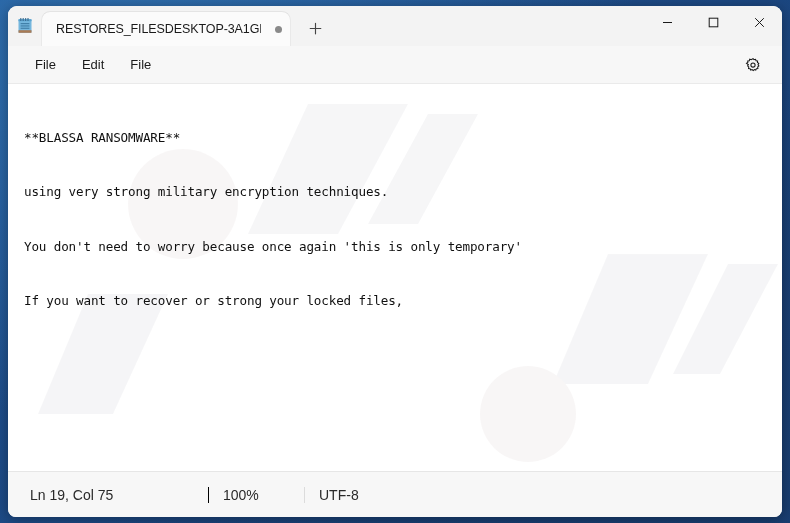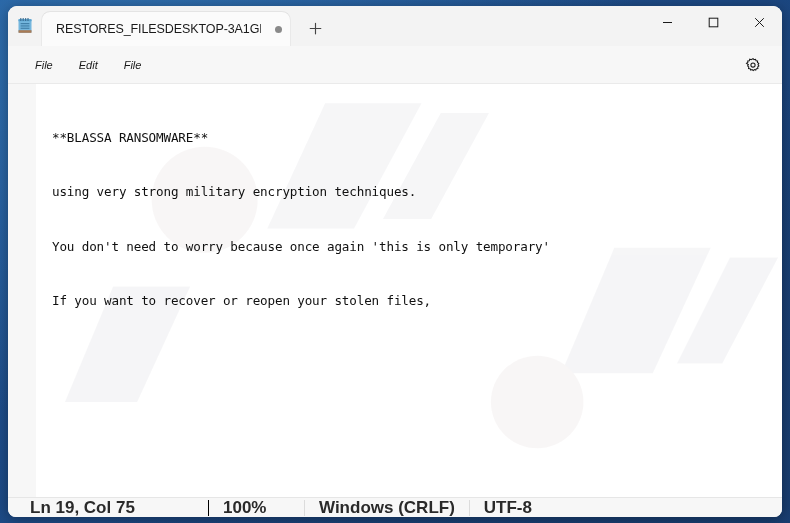--- a/index.html
+++ b/index.html
@@ -140,27 +140,26 @@
     height: 38px;
     background: #f7f7f7;
     display: flex;
     align-items: center;
     padding: 0 6px 0 14px;
     flex: 0 0 auto;
     border-bottom: 1px solid #eaeaea;
   }
 
   .menuitem {
-    font-size: 11px;
+    font-size: 13px;
     color: #1a1a1a;
     padding: 5px 13px;
     border-radius: 4px;
     cursor: default;
     white-space: nowrap;
-    font-style: italic;
   }
 
   #menu-spacer { flex: 1 1 auto; }
 
   #settings-btn {
     width: 30px;
     height: 28px;
     border: none;
     background: transparent;
     border-radius: 4px;
@@ -170,21 +169,20 @@
     margin-right: 8px;
     cursor: default;
   }
 
   
   #editor-wrap {
     flex: 1 1 auto;
     background: #ffffff;
     position: relative;
     overflow: hidden;
-    margin-left: 28px;
   }
 
   
   #watermark {
     position: absolute;
     inset: 0;
     pointer-events: none;
     opacity: .5;
   }
 
@@ -197,29 +195,28 @@
     color: #101010;
     white-space: pre;
     letter-spacing: -.15px;
     z-index: 2;
   }
 
   .ln { height: 18.1px; }
 
   
   #statusbar {
-    height: 20px;
+    height: 46px;
     background: #f7f7f7;
     border-top: 1px solid #e6e6e6;
     display: flex;
     align-items: center;
-    font-size: 17px;
+    font-size: 14px;
     color: #2a2a2a;
     flex: 0 0 auto;
-    font-weight: bold;
   }
 
   .status-cell {
     padding: 0 14px;
     height: 16px;
     display: flex;
     align-items: center;
     white-space: nowrap;
   }
 
@@ -310,36 +307,35 @@
       <g fill="#f2eeee">
         <circle cx="175" cy="120" r="55"></circle>
         <circle cx="520" cy="330" r="48"></circle>
       </g>
     </svg>
 
     <div id="editor">
       <div class="ln">**BLASSA RANSOMWARE**</div>
       <div class="ln">using very strong military encryption techniques.</div>
       <div class="ln">You don't need to worry because once again 'this is only temporary'</div>
-      <div class="ln">If you want to recover or reopen your stolen files,</div>
+      <div class="ln">If you want to recover or strong your locked files,</div>
       
       
       
       
       
       
       
       
       
       
       
       
     </div>
   </div>
 
   <div id="statusbar">
     <div class="status-cell" id="status-pos">Ln 19, Col 75</div>
     <div class="status-cell" id="status-zoom">100%</div>
-    <div class="status-cell" id="status-eol">Windows (CRLF)</div>
     <div class="status-cell" id="status-enc">UTF-8</div>
   </div>
 
 </div>
 
 </body></html>

